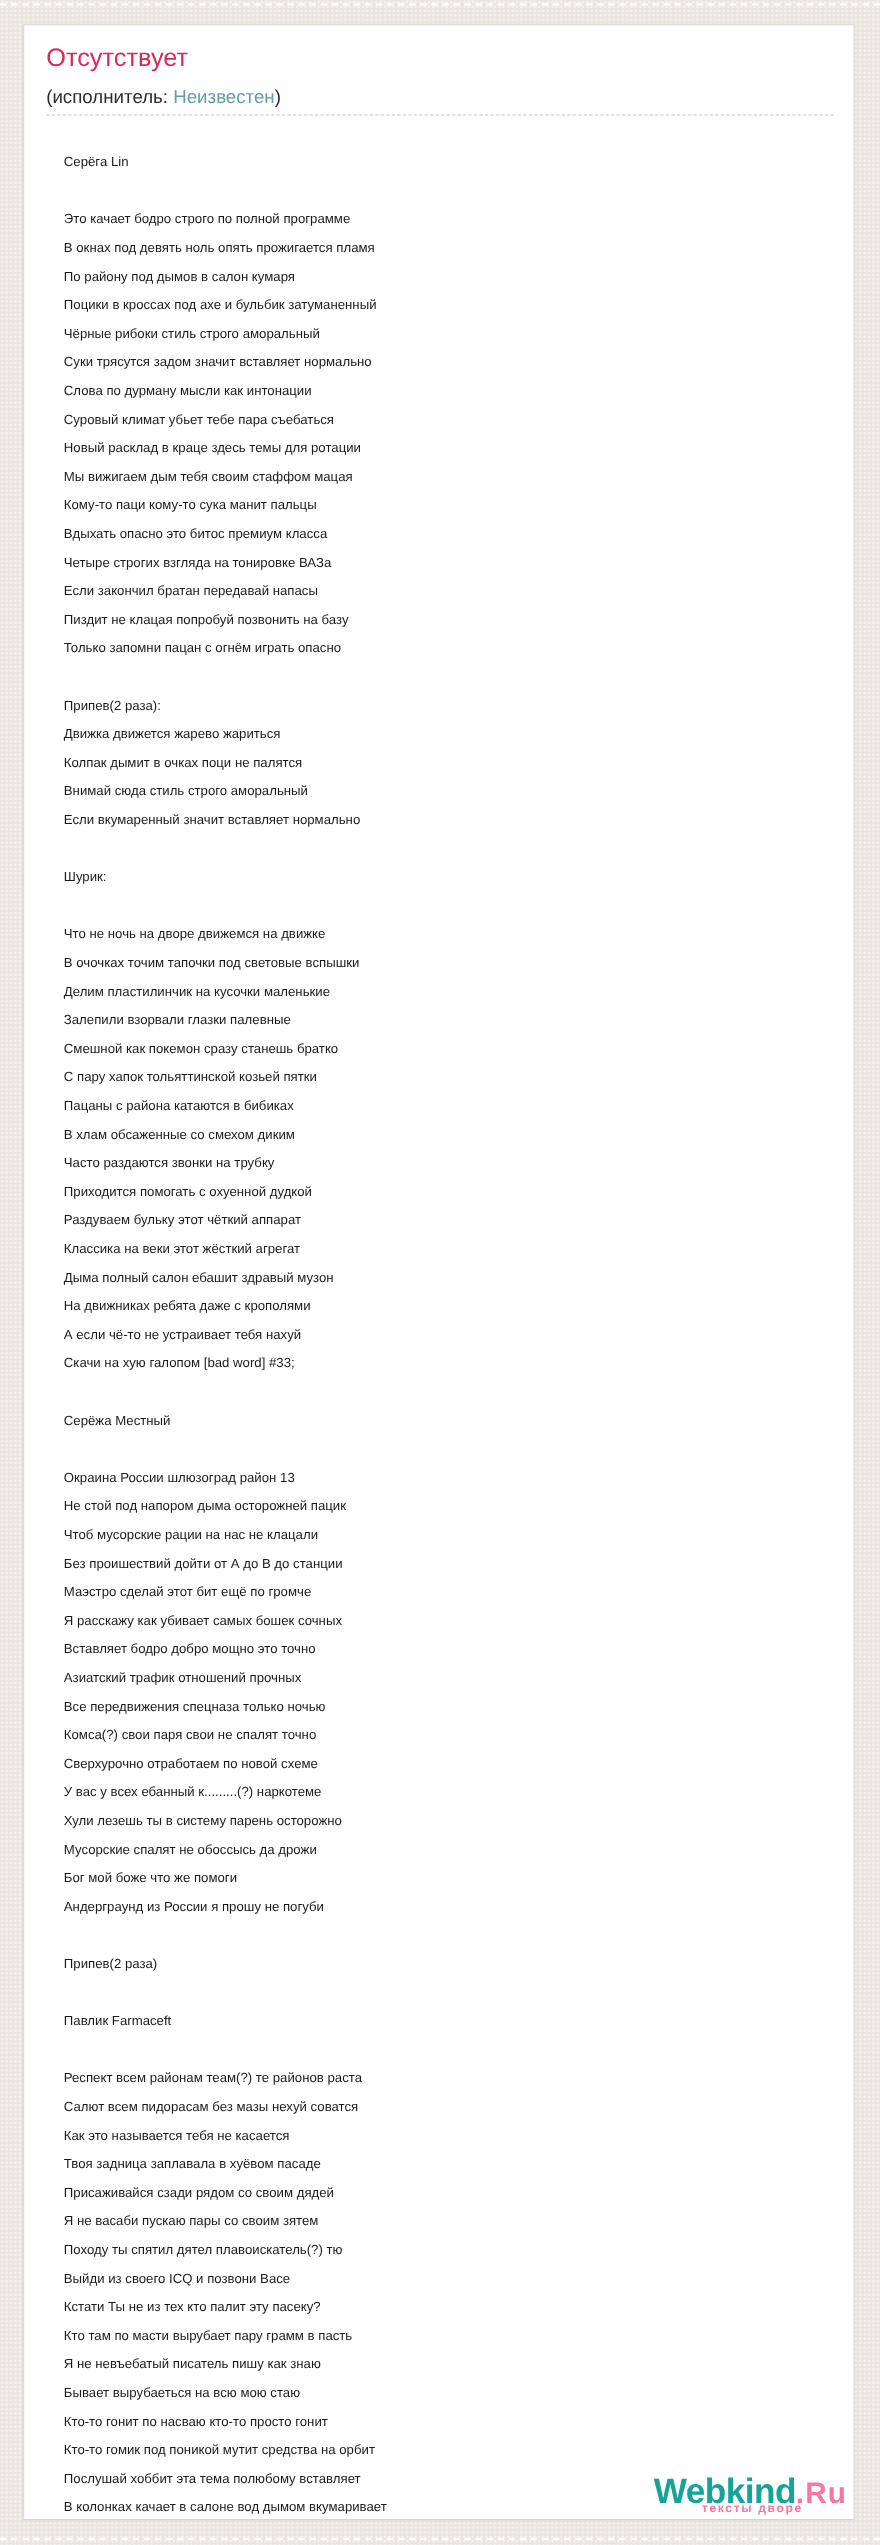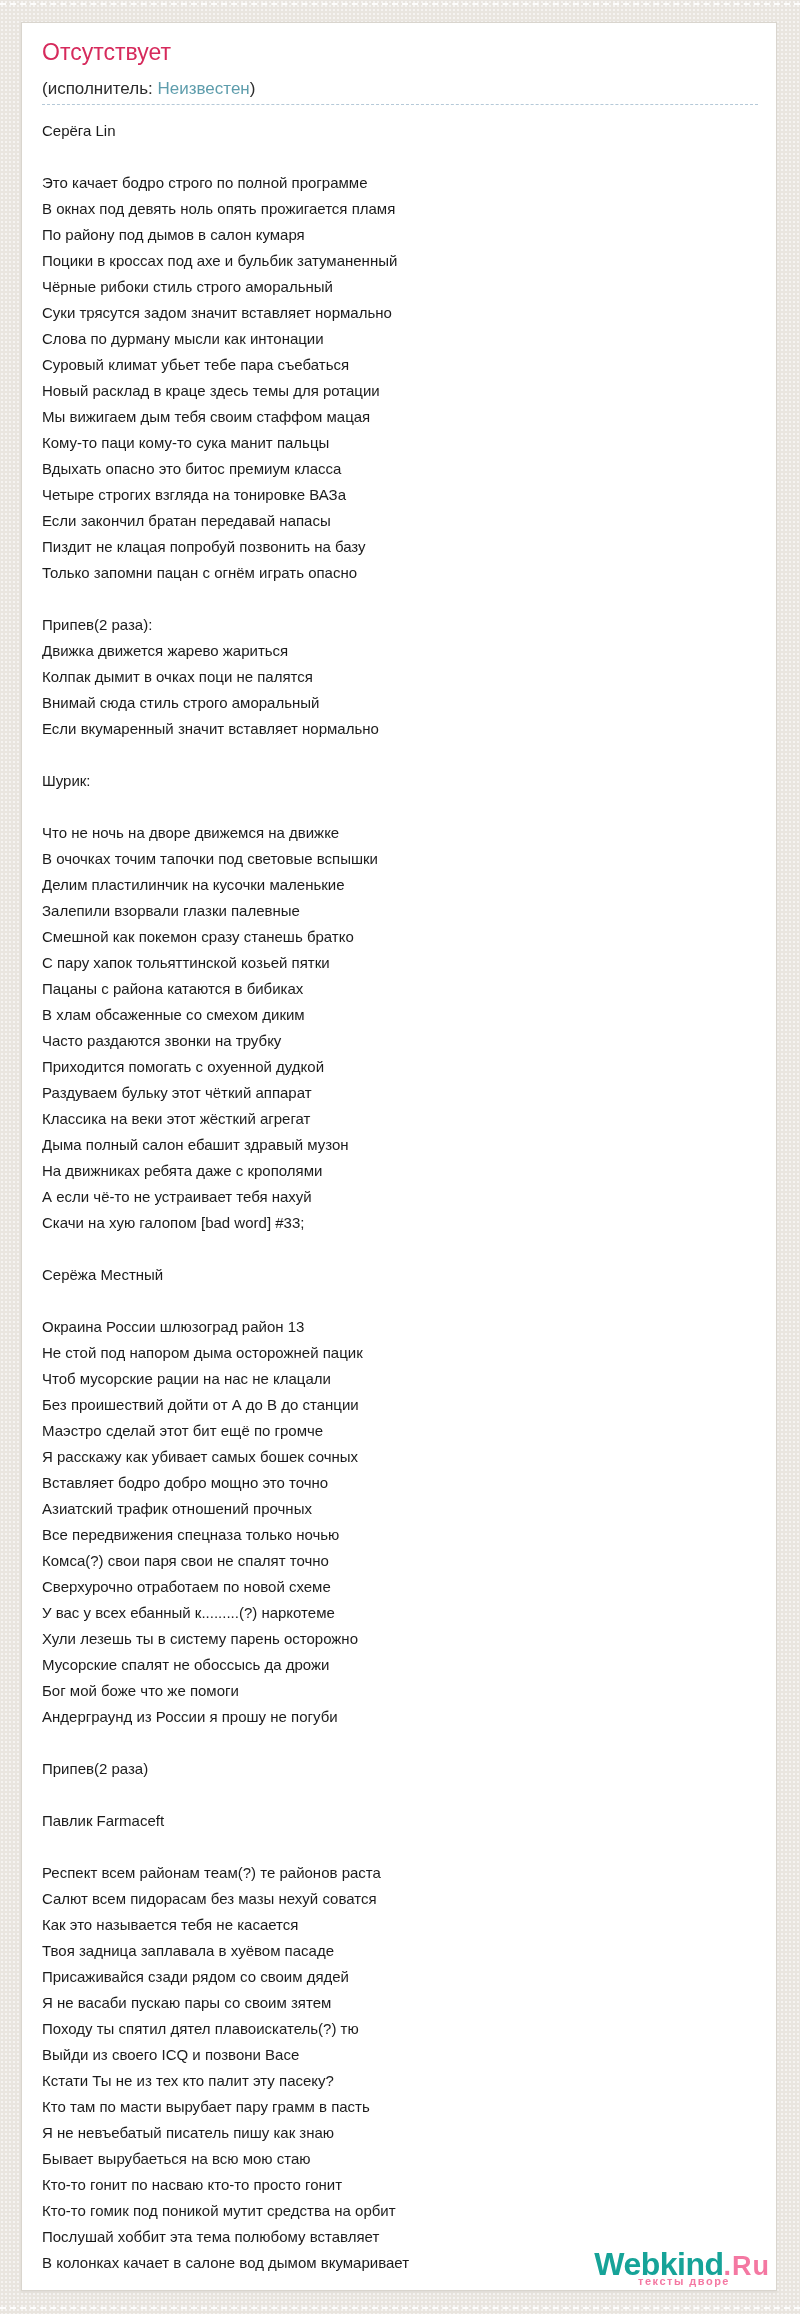--- a/index.html
+++ b/index.html
@@ -46,24 +46,24 @@
     color: #2b2b2b;
     padding-bottom: 5px;
     border-bottom: 1px dashed #b5c9d8;
   }
   .artist-link {
     color: #5e9dac;
     text-decoration: none;
     cursor: pointer;
   }
   .lyrics {
-    margin: 0;
+    margin: 16px;
     padding-top: 13px;
     font-family: "Liberation Sans", sans-serif;
-    font-size: 15px;
+    font-size: 12px;
     line-height: 26px;
     color: #1b1b1b;
     white-space: pre-wrap;
   }
   .logo {
     position: absolute;
     right: 6px; bottom: 3px;
     text-align: right;
     line-height: 1;
     cursor: pointer;

